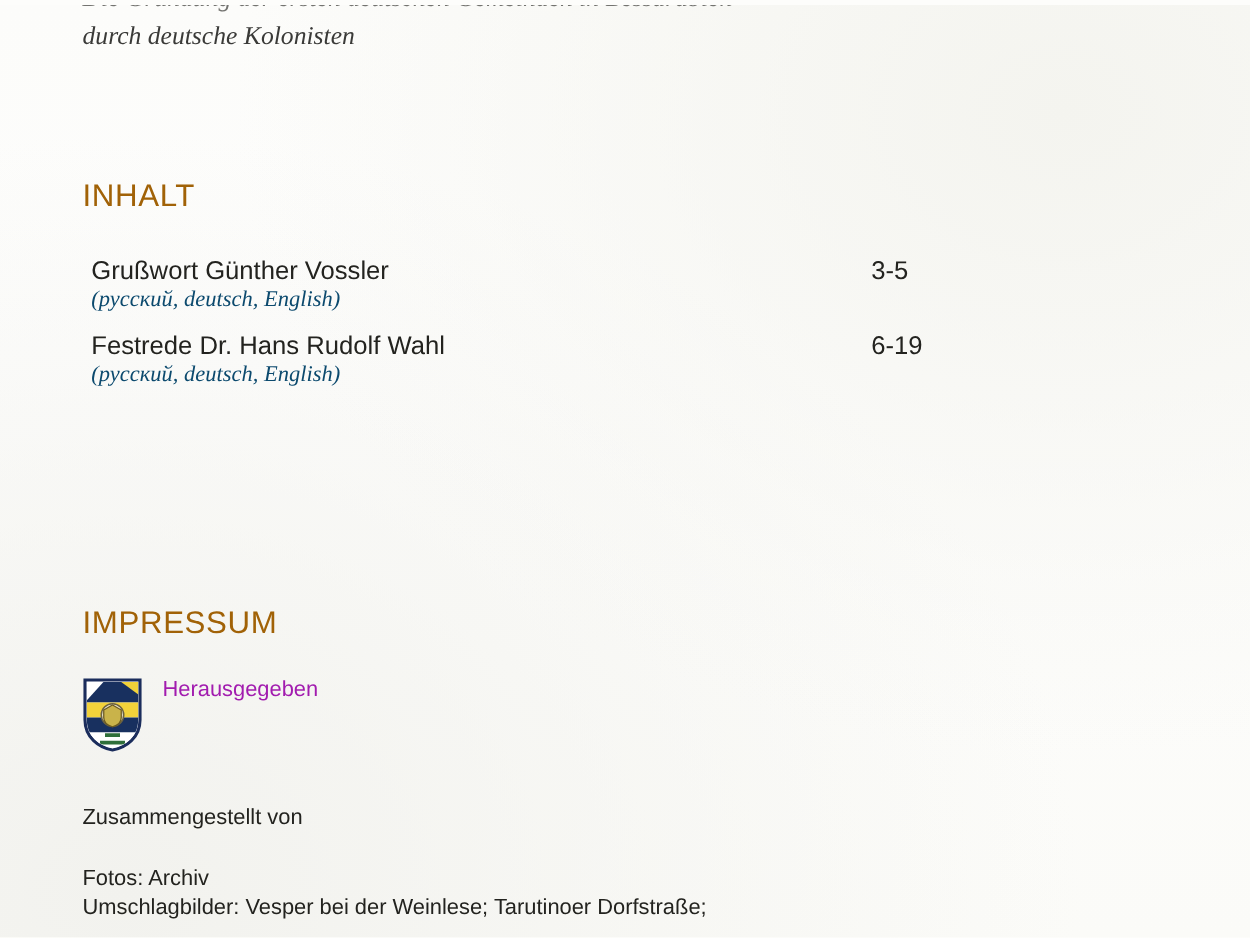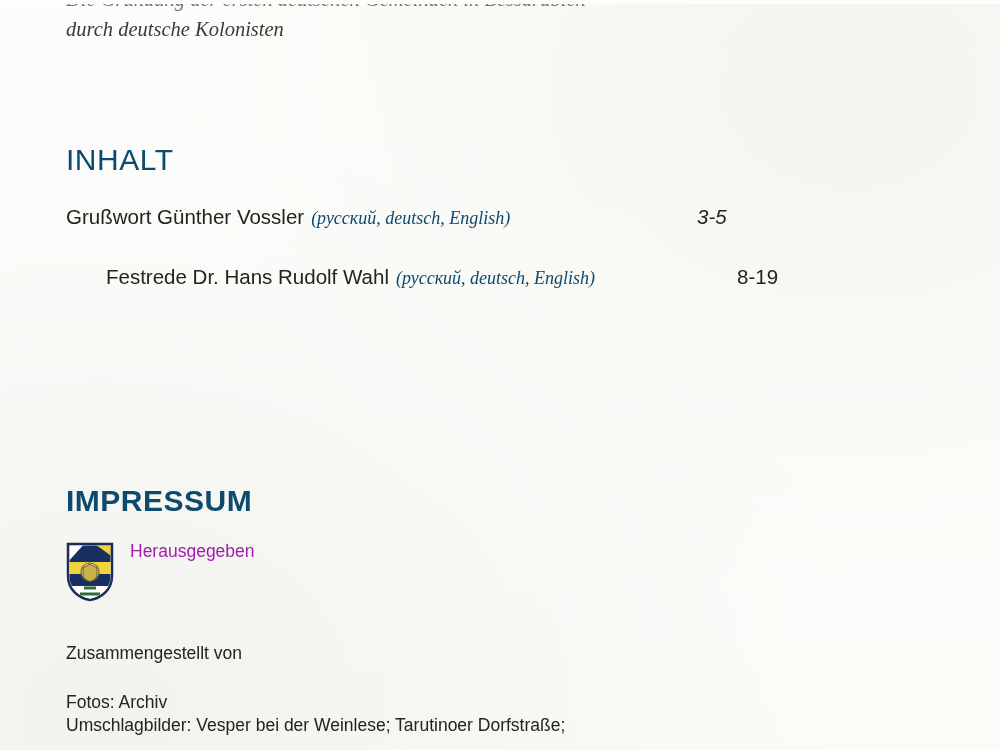--- a/index.html
+++ b/index.html
@@ -58,39 +58,40 @@
     top: 0;
     width: 1000px;
     height: 4px;
     background: #fdfdfb;
   }
 
   
   .section-heading {
     position: absolute;
     font-family: "Liberation Sans", sans-serif;
-    font-size: 30px;
+    font-size: 25px;
     letter-spacing: 0.5px;
-    color: #0c4a6e;
+    color: #a16207;
     font-weight: 400;
   }
   #inhalt-heading { left: 66px; top: 143px; }
-  #impressum-heading { left: 66px; top: 484px; font-weight: bold; }
+  #impressum-heading { left: 66px; top: 484px; }
 
   
   .toc {
     position: absolute;
     left: 66px;
     top: 205px;
     width: 760px;
   }
   .toc-row {
     display: flex;
     align-items: baseline;
     margin-bottom: 24px;
+    flex-direction: column;
   }
   .toc-title {
     font-size: 20.5px;
     color: #23231f;
     white-space: nowrap;
   }
   .toc-langs {
     font-family: "Liberation Serif", serif;
     font-style: italic;
     font-size: 18px;
@@ -98,21 +99,21 @@
     margin-left: 7px;
     white-space: nowrap;
   }
   .toc-pages {
     position: absolute;
     left: 631px;
     font-size: 20.5px;
     color: #23231f;
   }
   .toc-row { position: relative; height: 28px; }
-  .toc-row:nth-child(1) .toc-pages { top: 0; font-style: italic; }
+  .toc-row:nth-child(1) .toc-pages { top: 0; }
   .toc-row:nth-child(2) .toc-pages { top: 0; }
 
   
   .impressum {
     position: absolute;
     left: 66px;
     top: 540px;
     width: 800px;
   }
   .impressum-main {
@@ -156,24 +157,24 @@
   <div class="section-heading" id="inhalt-heading">INHALT</div>
 
   <div class="toc">
 
     <div class="toc-row">
       <span class="toc-title">Grußwort Günther Vossler</span>
       <span class="toc-langs">(русский, deutsch, English)</span>
       <span class="toc-pages">3-5</span>
     </div>
 
-    <div class="toc-row" style="margin-top:32px;margin-left:40px;">
+    <div class="toc-row" style="margin-top:32px;">
       <span class="toc-title">Festrede Dr. Hans Rudolf Wahl</span>
       <span class="toc-langs">(русский, deutsch, English)</span>
-      <span class="toc-pages">8-19</span>
+      <span class="toc-pages">6-19</span>
     </div>
 
   </div>
 
   <div class="section-heading" id="impressum-heading">IMPRESSUM</div>
 
   <div class="impressum">
 
     <div class="impressum-main">
       <span class="crest">

